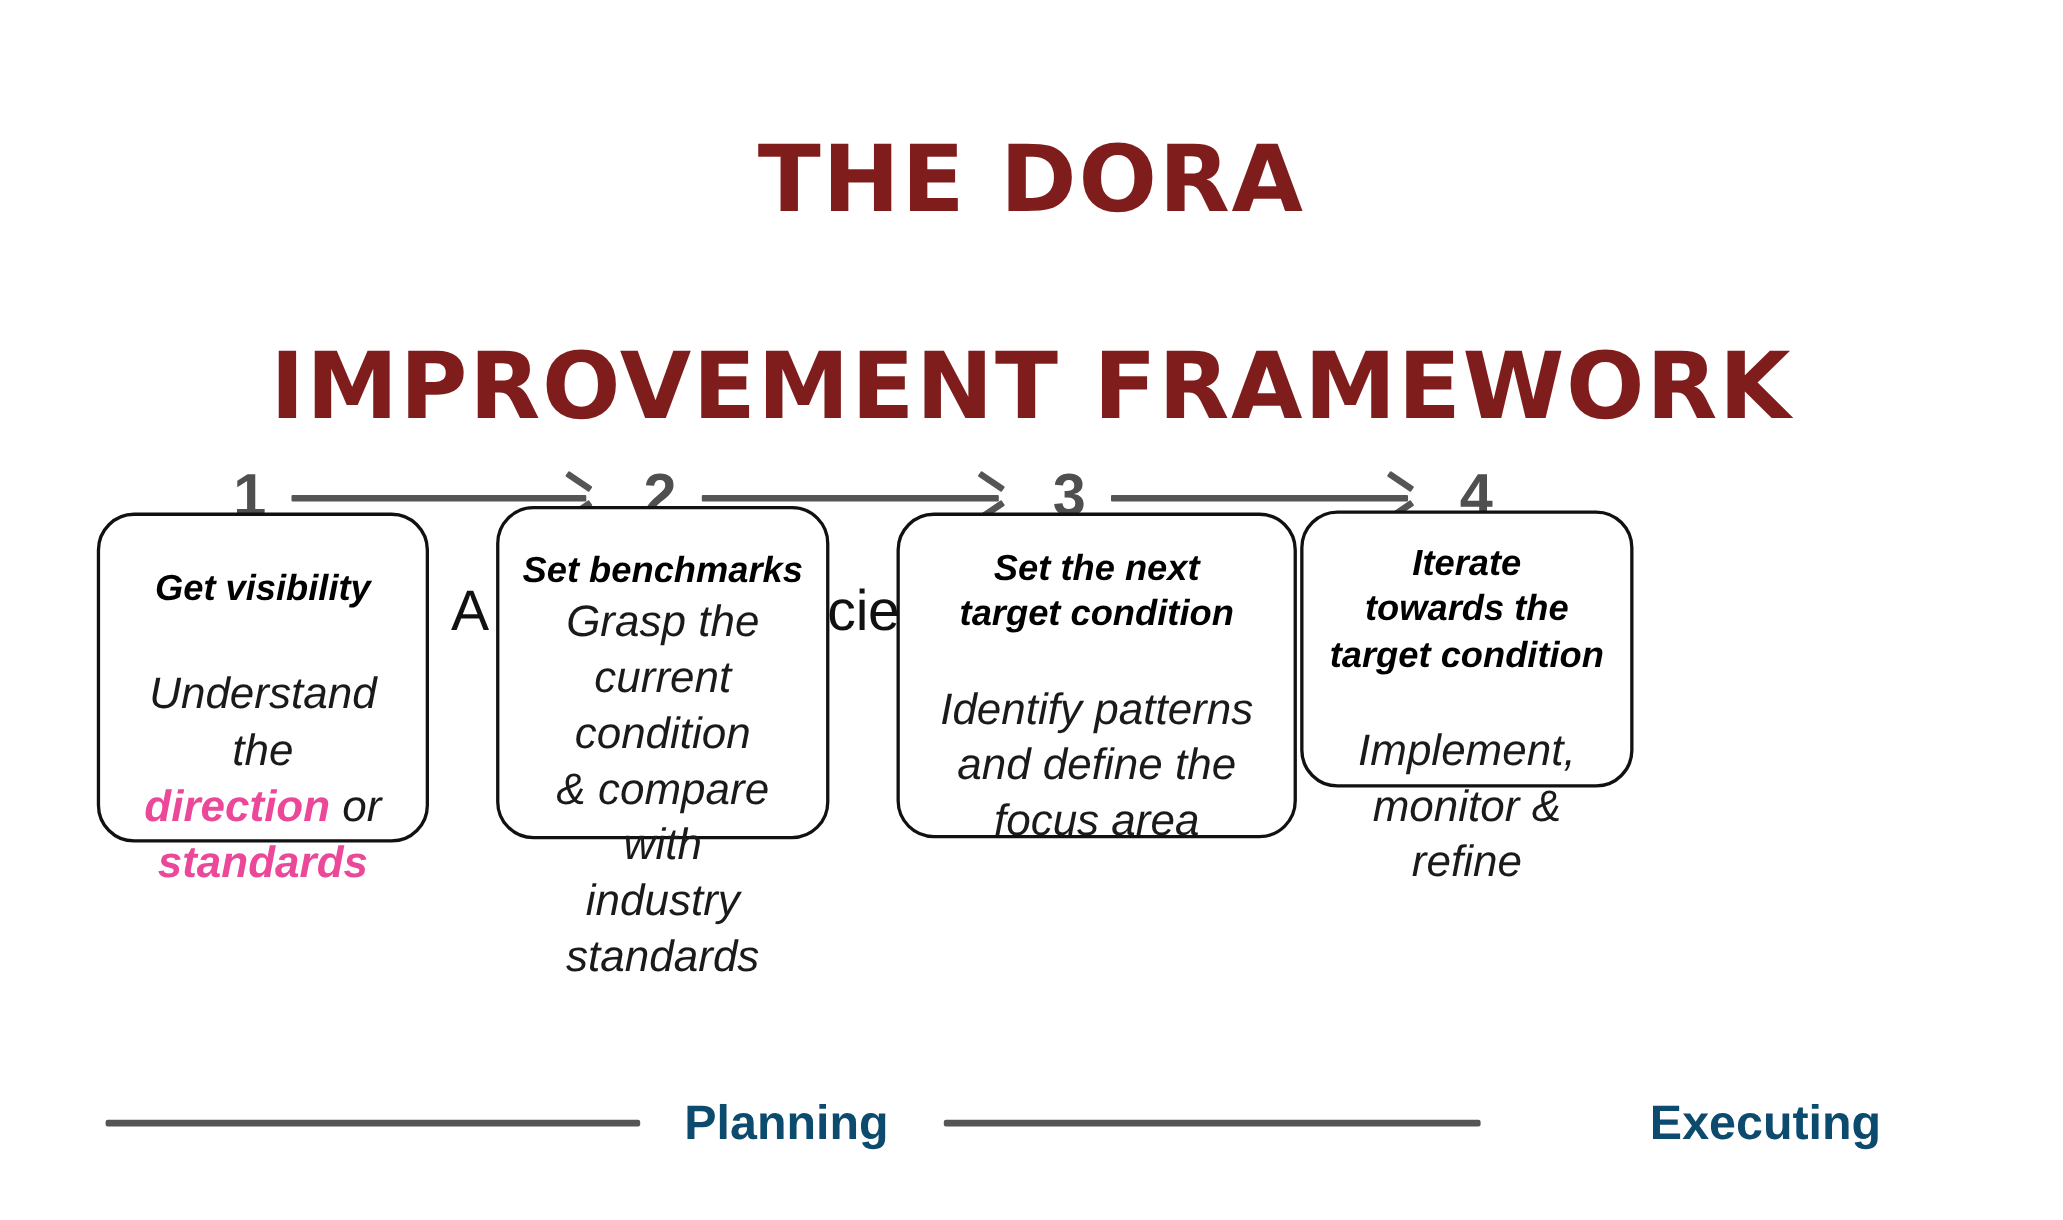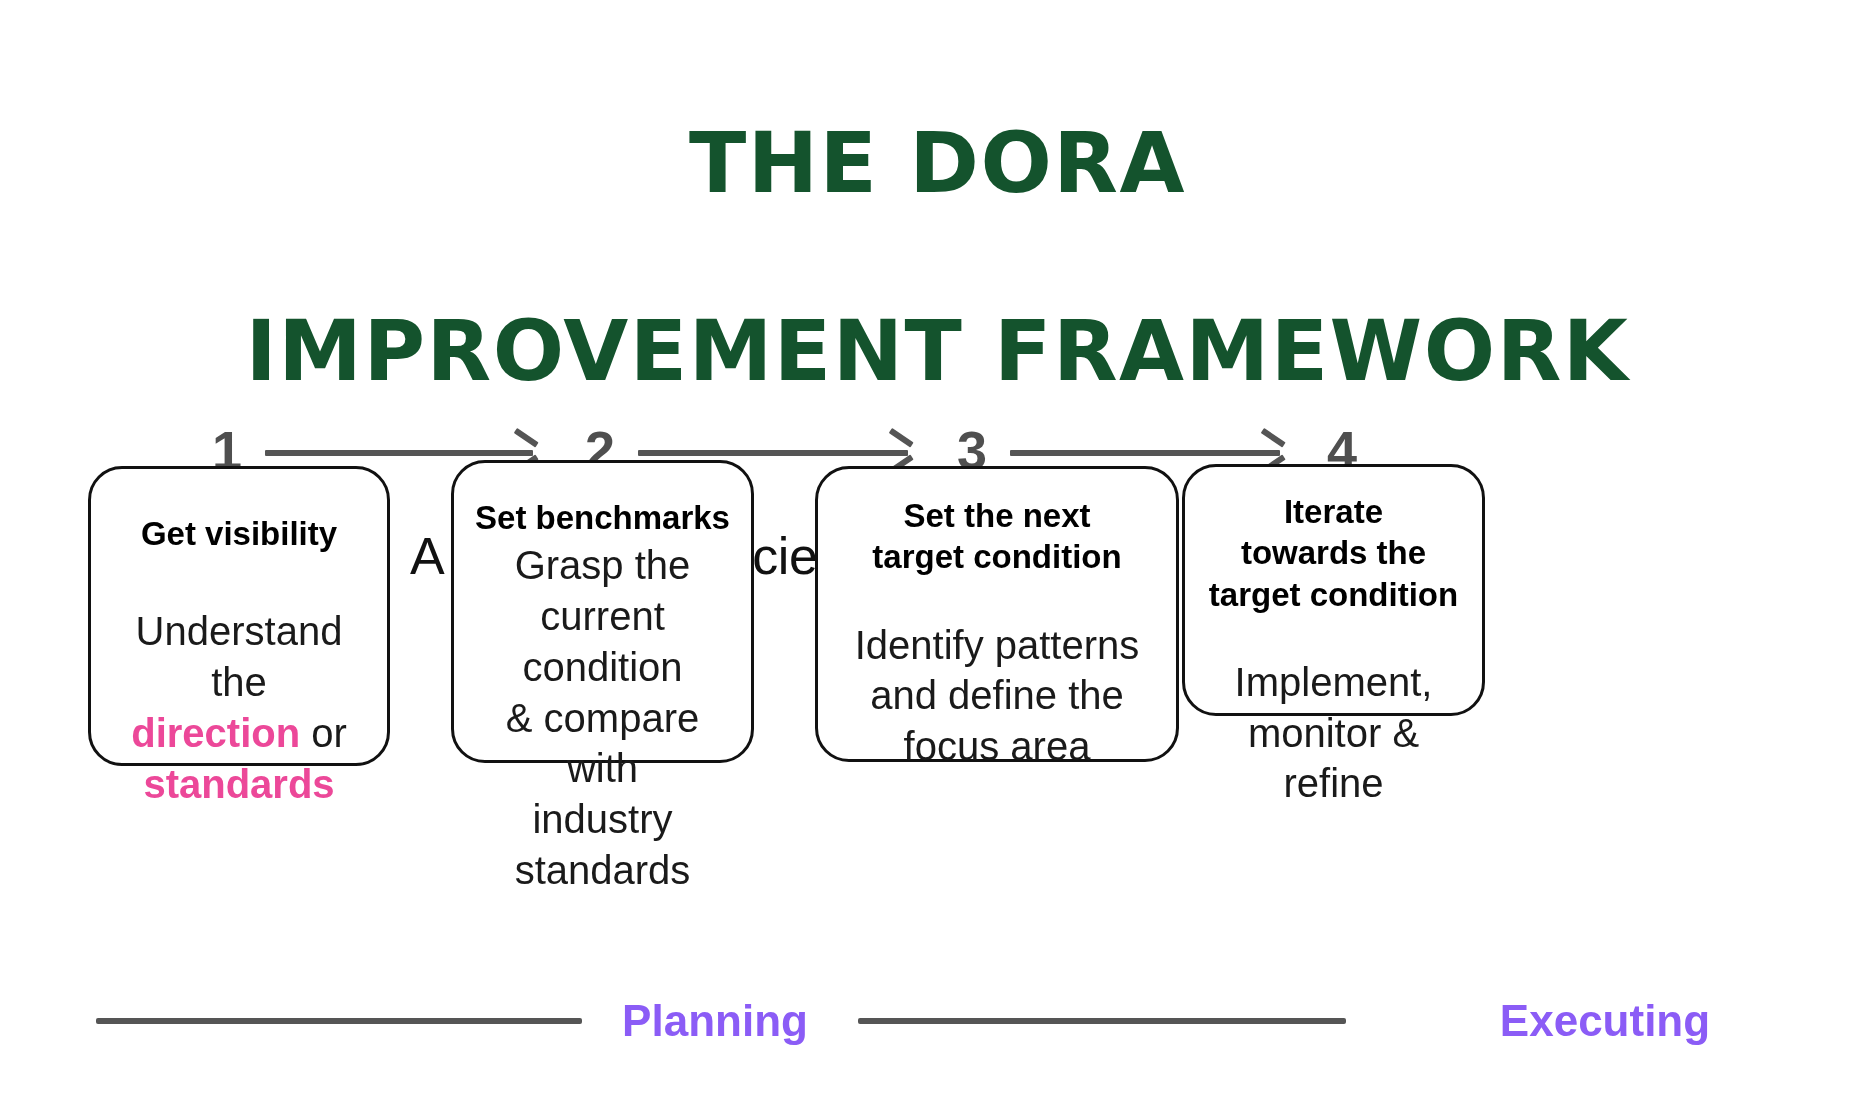--- a/index.html
+++ b/index.html
@@ -26,21 +26,21 @@
     text-align: center;
   }
   .title {
     margin: 0;
     padding-top: 22px;
     font-family: "DejaVu Sans", sans-serif;
     font-weight: 700;
     font-size: 84px;
     line-height: 1.12;
     letter-spacing: 1.5px;
-    color: #14532d;
+    color: #7f1d1d;
     white-space: pre-line;
     transform: scaleX(1.0);
   }
   .title-line {
     display: block;
   }
   .subtitle {
     margin: 0;
     padding-top: 36px;
     font-family: "Liberation Sans", sans-serif;
@@ -113,20 +113,21 @@
   }
 
   
   .cards {
     position: absolute;
     top: 0;
     left: 0;
     width: 1875px;
     height: 1109px;
     pointer-events: none;
+    font-style: italic;
   }
   .card {
     position: absolute;
     box-sizing: border-box;
     border: 3px solid #111111;
     border-radius: 34px;
     background: #ffffff;
     text-align: center;
     padding: 0 14px;
     pointer-events: auto;
@@ -184,21 +185,21 @@
     background: #555555;
     border-radius: 2px;
   }
   .phase-label {
     position: absolute;
     top: 0;
     font-family: "Liberation Sans", sans-serif;
     font-weight: 700;
     font-size: 44px;
     line-height: 62px;
-    color: #8b5cf6;
+    color: #0c4a6e;
     text-align: center;
     white-space: nowrap;
   }
   #phase-label-planning  { left: 600px;  width: 230px; }
   #phase-label-executing { left: 1460px; width: 290px; }
   #phase-rule-left  { left: 96px;  width: 486px; }
   #phase-rule-right { left: 858px; width: 488px; }
 </style>
 </head>
 <body>

